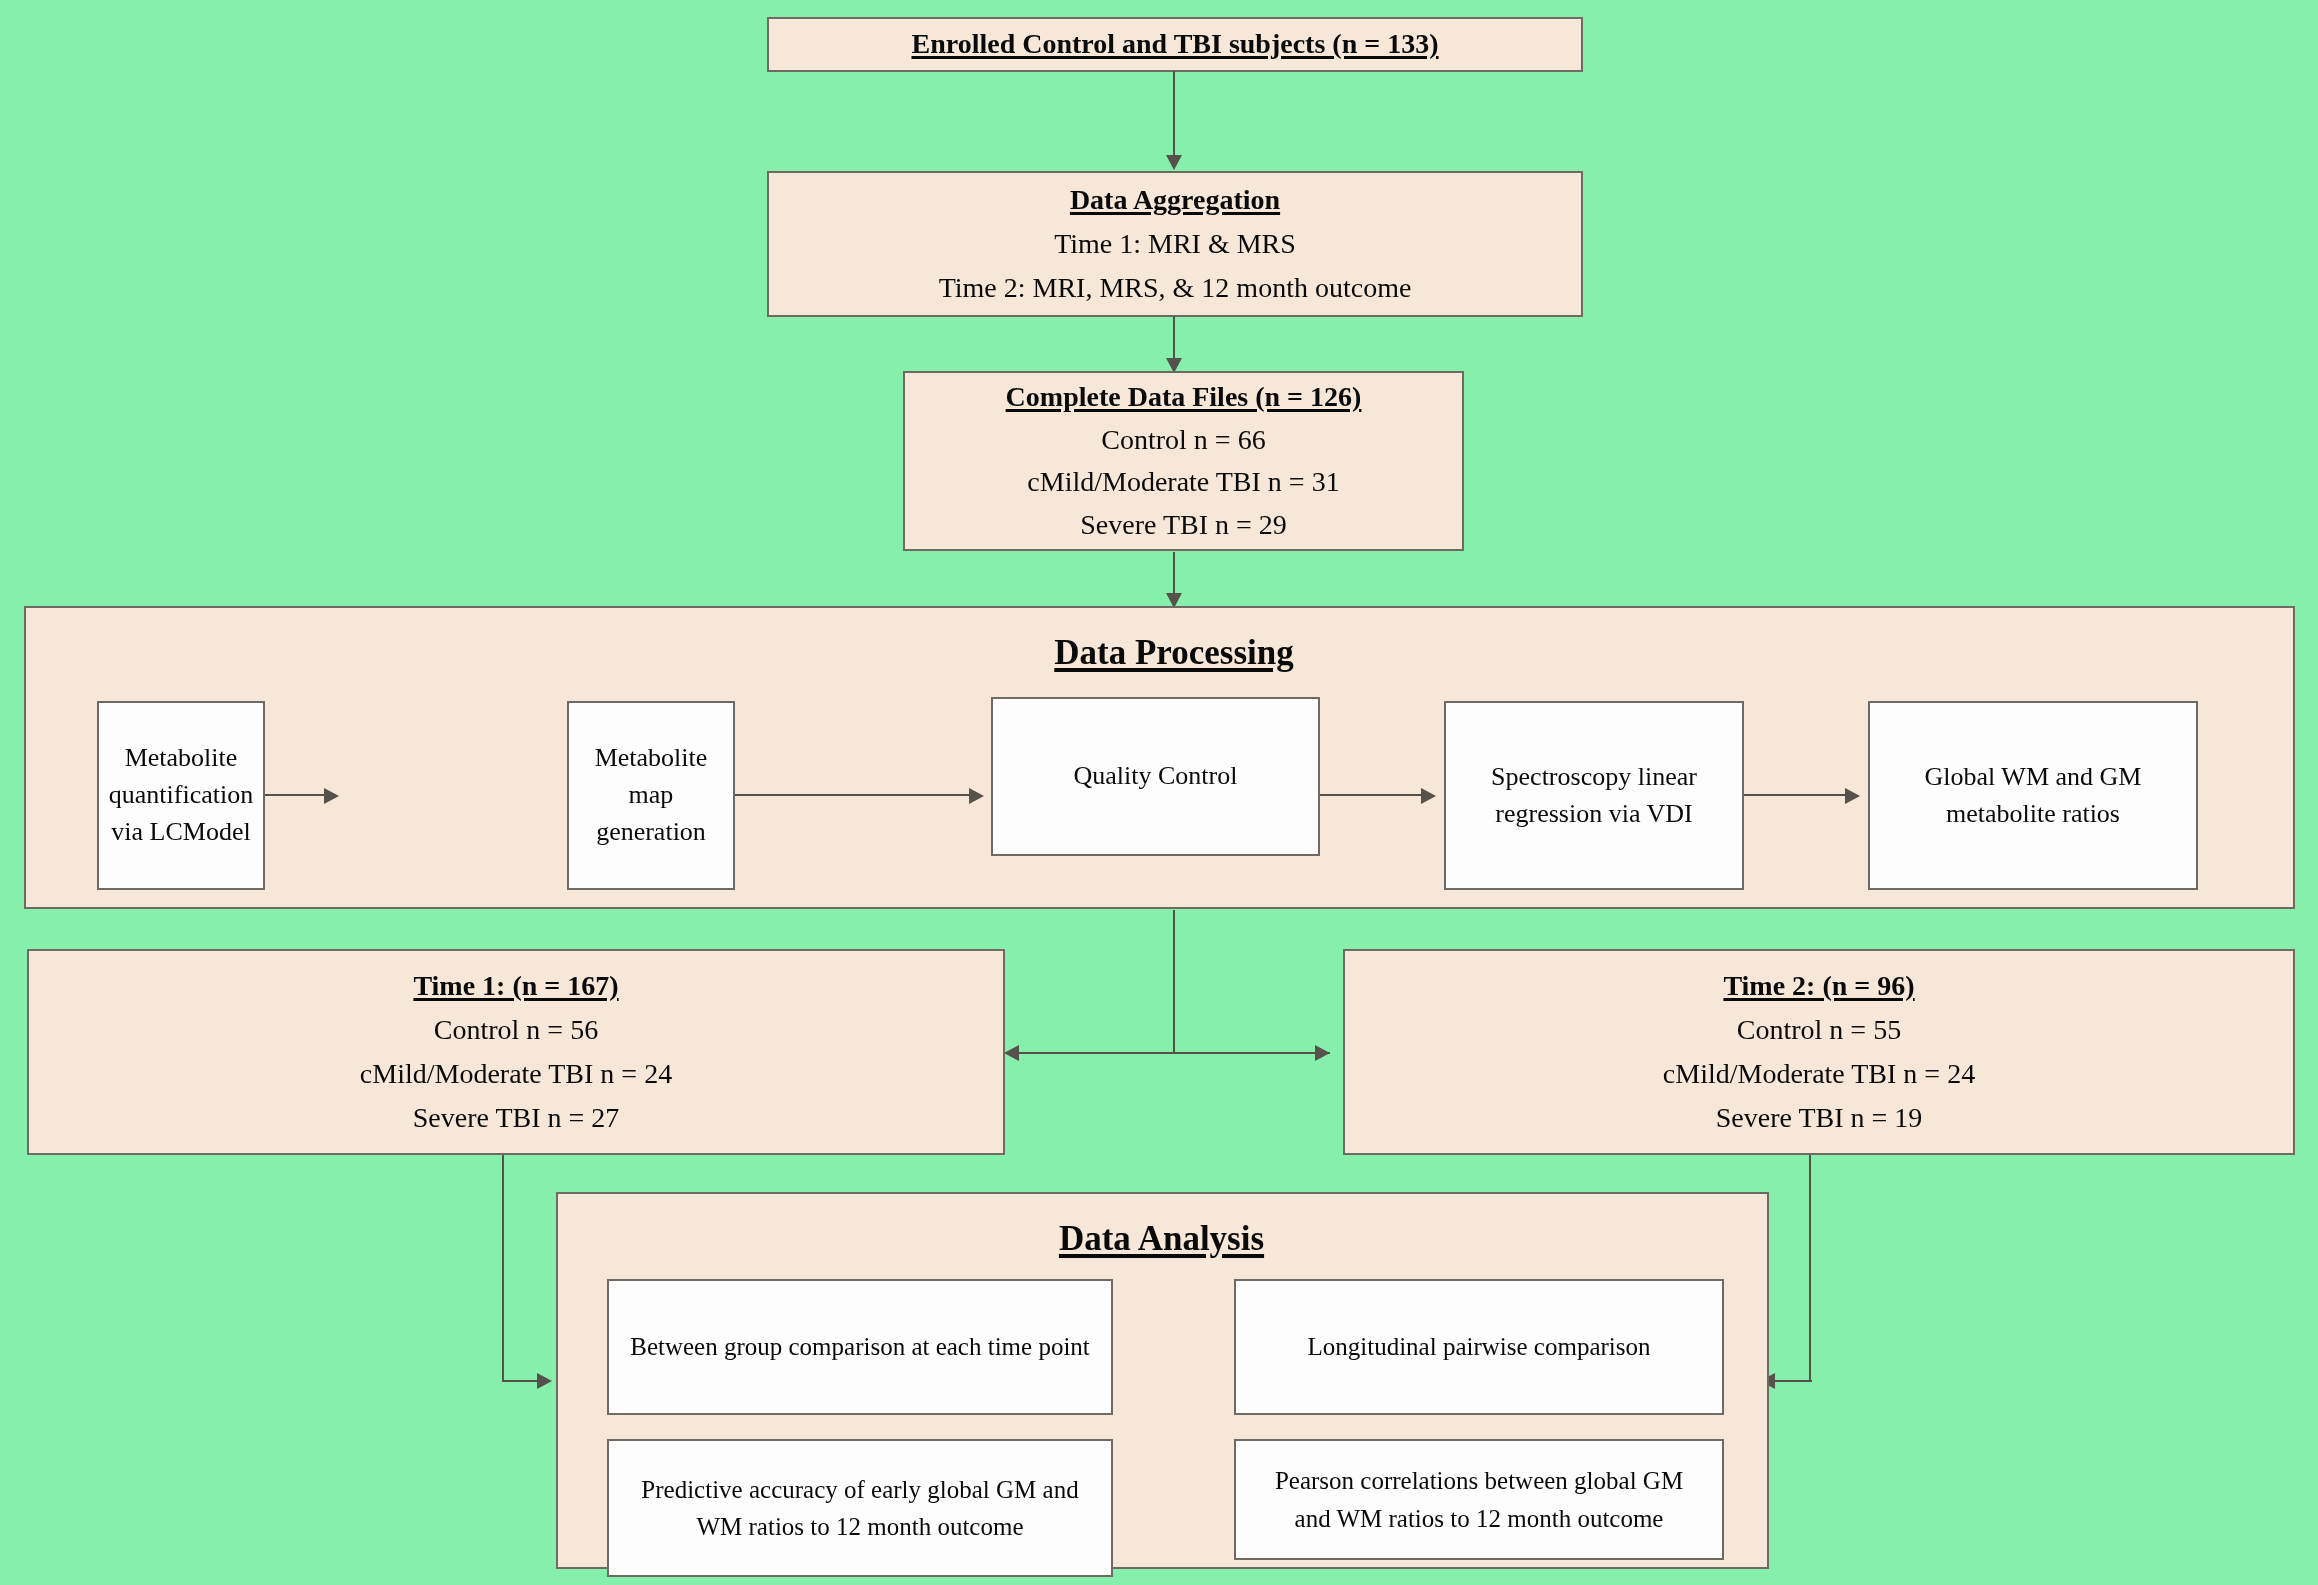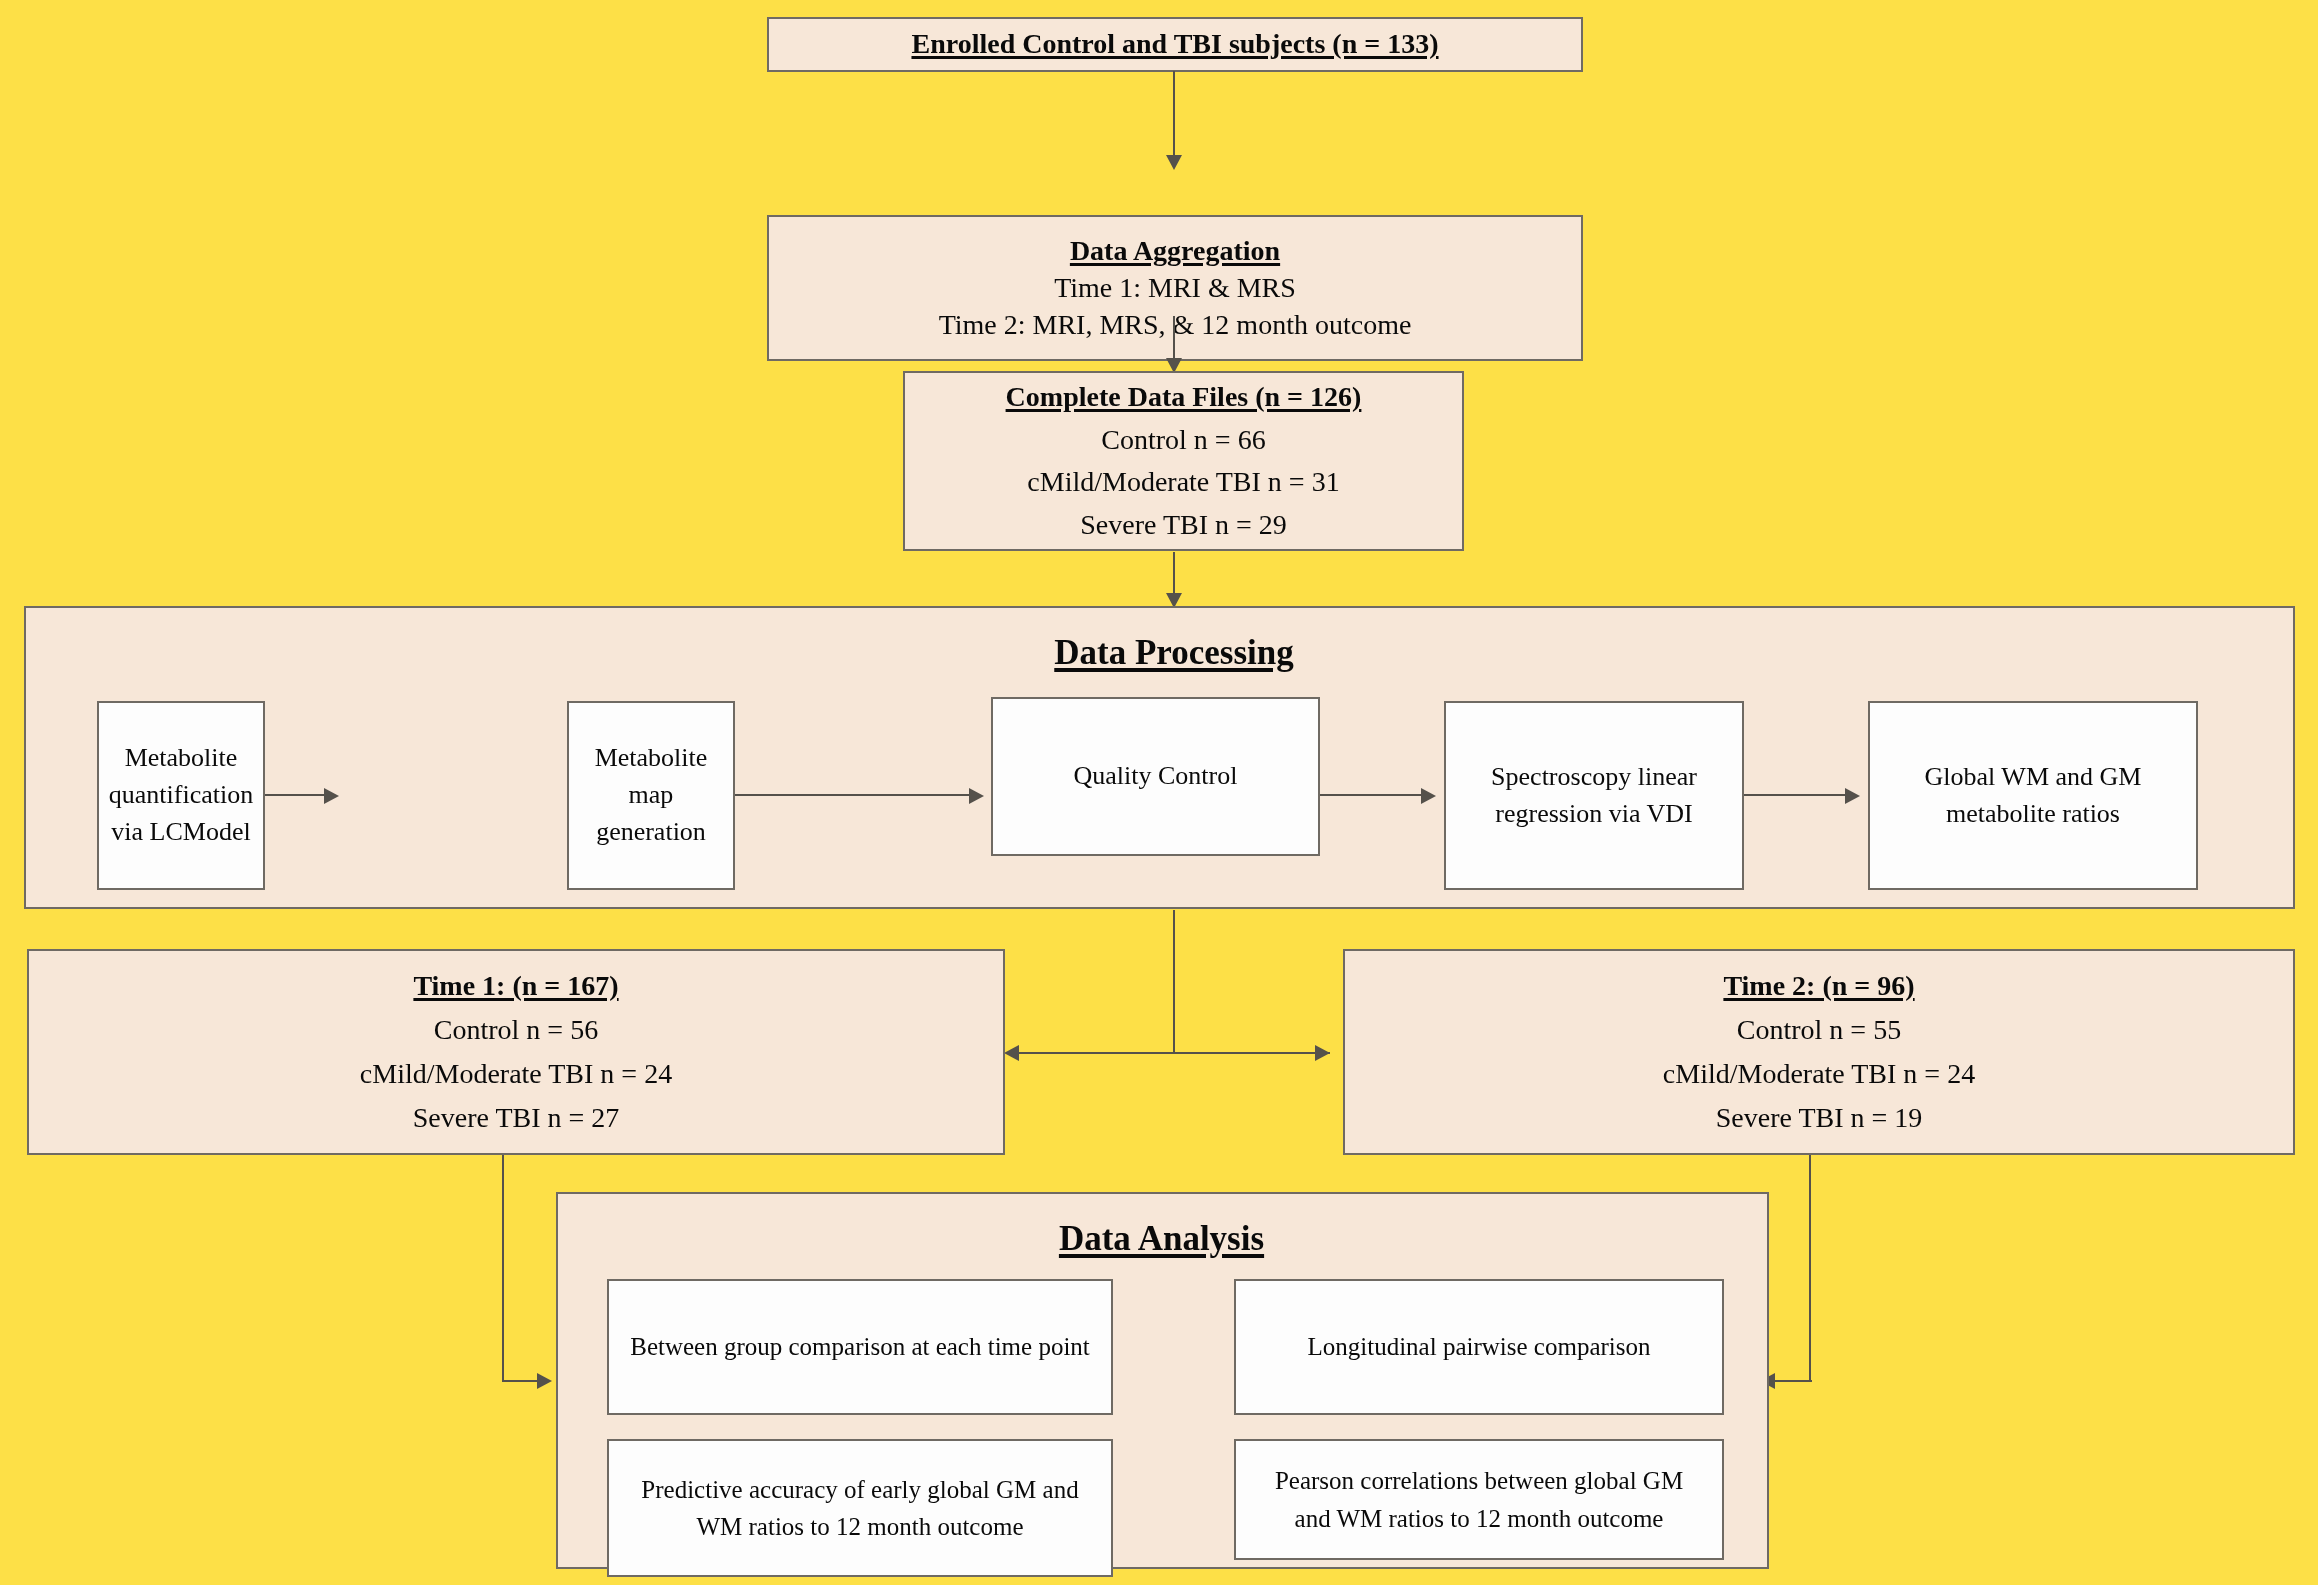--- a/index.html
+++ b/index.html
@@ -7,21 +7,21 @@
     padding: 0;
     background: #ffffff;
   }
   body {
     font-family: "Liberation Serif", "DejaVu Serif", serif;
   }
   #canvas {
     position: relative;
     width: 2319px;
     height: 1586px;
-    background: #fde047;
+    background: #86efac;
     overflow: hidden;
   }
   .box {
     position: absolute;
     box-sizing: border-box;
     border: 2.3px solid #6f6a63;
     background: #f7e7d8;
     display: flex;
     flex-direction: column;
     align-items: center;
@@ -84,21 +84,21 @@
 
 <div id="canvas">
 
   <div class="box" style="left:767px; top:16.7px; width:816px; height:55px; font-size:28px;">
     <div class="title">Enrolled Control and TBI subjects (n = 133)</div>
   </div>
 
   <div class="conn conn-v" style="left:1173px; top:71px; height:97px;"></div>
   <div class="arrowhead ah-down" style="left:1166px; top:155px;"></div>
 
-  <div class="box" style="left:767px; top:171px; width:816px; height:146px; font-size:28px; gap:5px;margin-top:44px;">
+  <div class="box" style="left:767px; top:171px; width:816px; height:146px; font-size:28px; gap:12px;">
     <div class="title">Data Aggregation</div>
     <div class="line">Time 1: MRI &amp; MRS</div>
     <div class="line">Time 2: MRI, MRS, &amp; 12 month outcome</div>
   </div>
 
   <div class="conn conn-v" style="left:1173px; top:316px; height:55px;"></div>
   <div class="arrowhead ah-down" style="left:1166px; top:358px;"></div>
 
   <div class="box" style="left:903px; top:371px; width:561px; height:180px; font-size:28px; gap:10.6px;">
     <div class="title">Complete Data Files (n = 126)</div>

